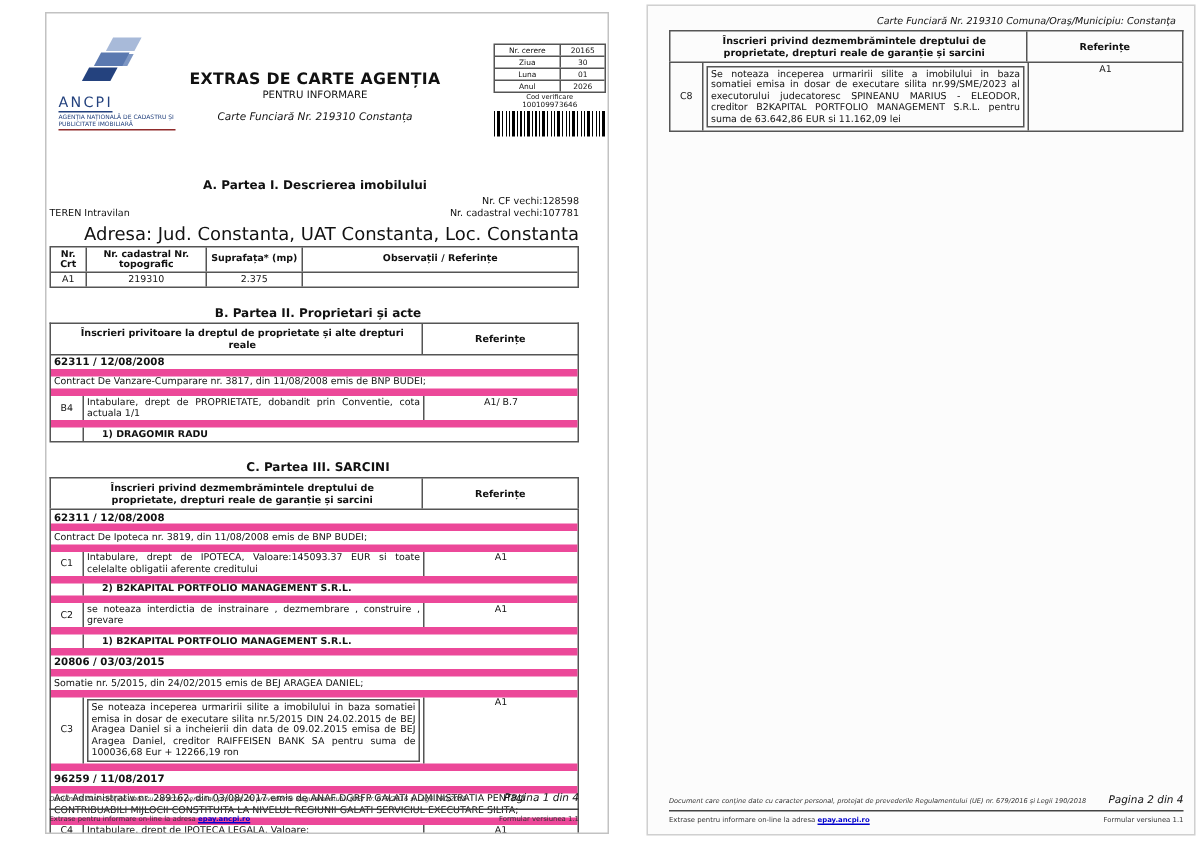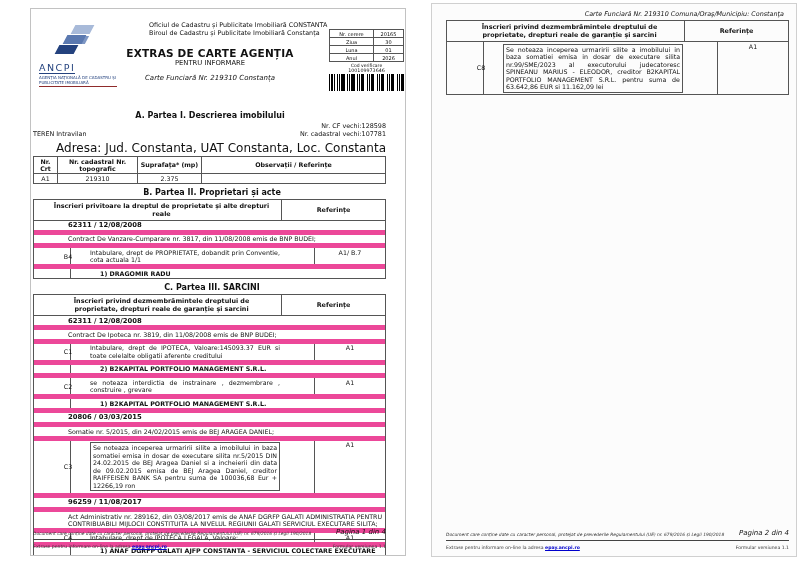--- a/index.html
+++ b/index.html
@@ -28,40 +28,40 @@
   .req-table { border:1px solid #555; }
   .req-row { display:grid; grid-template-columns:44px 1fr; border-top:1px solid #555; }
   .req-row:first-child { border-top:none; }
   .req-row div { padding:0.5px 2px; text-align:center; }
   .req-row div:first-child { border-right:1px solid #555; }
   .cod-label { text-align:center; font-size:4.5px; margin-top:1px; }
   .cod-value { text-align:center; font-size:4.8px; }
   .barcode { height:17px; margin-top:1px; background:repeating-linear-gradient(90deg,#000 0,#000 1px,#fff 1px,#fff 2px,#000 2px,#000 4.5px,#fff 4.5px,#fff 5.5px,#000 5.5px,#000 6.2px,#fff 6.2px,#fff 8px,#000 8px,#000 8.8px,#fff 8.8px,#fff 10px); }
 
   
-  .section-heading { text-align:center; font-size:8px; font-weight:bold; width:358px; margin-top:4px; margin-bottom:2px; }
+  .section-heading { text-align:center; font-size:8px; font-weight:bold; width:358px; margin-top:12px; margin-bottom:2px; }
   .content { margin-left:2px; width:353px; }
   .info-row { display:flex; justify-content:space-between; align-items:flex-end; font-size:6.4px; line-height:1.3; }
   .vechi { text-align:right; }
   .adresa { font-size:12px; margin-top:2px; margin-bottom:1px;text-align:right; }
 
   .ptA { border:1px solid #555; font-size:6.3px; }
   .ptA-row { display:grid; grid-template-columns:24px 80px 64px 1fr; }
   .ptA-row + .ptA-row { border-top:1px solid #555; }
   .ptA-row div { padding:1px 2px; text-align:center; border-right:1px solid #555; }
   .ptA-row div:last-child { border-right:none; }
   .ptA-head div { font-weight:bold; display:flex; align-items:center; justify-content:center; }
 
   .tbl-head { display:grid; grid-template-columns:1fr 103px; border:1px solid #555; border-bottom:none; font-size:6.4px; font-weight:bold;padding-left:8px; }
   .tbl-head div { padding:2px 10px; text-align:center; display:flex; align-items:center; justify-content:center; }
   .tbl-head div:first-child { border-right:1px solid #555; }
   .entries { border:1px solid #555; font-size:6.3px; }
   .entry-row { display:grid; grid-template-columns:22px 1fr 103px; }
   .entry-row + .entry-row { border-top:5px solid #ec4899; }
-  .cell { padding:0.5px 2px; line-height:1.2;margin-left:32px; }
+  .cell { padding:0.5px 2px; line-height:1.2; }
   .span-all { grid-column:1/4; }
   .span-rest { grid-column:2/4; }
   .date-cell { font-size:6.8px; font-weight:bold; }
   .code-cell { border-right:1px solid #555; text-align:center; display:flex; align-items:center; justify-content:center; }
   .text-cell { text-align:justify; }
   .ref-cell { border-left:1px solid #555; text-align:center; align-items:flex-start; }
   .party-cell { font-weight:bold; padding-left:12px; }
   .boxed { border:1px solid #555; margin:1px 0; padding:1px 2px; }
 
   
@@ -86,24 +86,20 @@
     <div class="logo">
       <div class="logo-shapes">
         <div class="ls1"></div>
           <div class="ls4"></div>
           <div class="ls2"></div>
           <div class="ls3"></div>
       </div>
       <div class="ancpi-text">ANCPI</div>
       <div class="logo-caption">AGENȚIA NAȚIONALĂ DE CADASTRU ȘI PUBLICITATE IMOBILIARĂ</div>
     </div>
-    <div class="office">
-      <div>Oficiul de Cadastru și Publicitate Imobiliară CONSTANTA</div>
-      <div>Biroul de Cadastru și Publicitate Imobiliară Constanța</div>
-    </div>
     <div class="title-block">
       <div class="doc-title">EXTRAS DE CARTE AGENȚIA</div>
       <div class="doc-subtitle">PENTRU INFORMARE</div>
       <div class="doc-cf">Carte Funciară Nr. 219310 Constanța</div>
     </div>
     <div class="req-box">
       <div class="req-table" id="req-table">
           <div class="req-row">
             <div>Nr. cerere</div>
             <div>20165</div>

